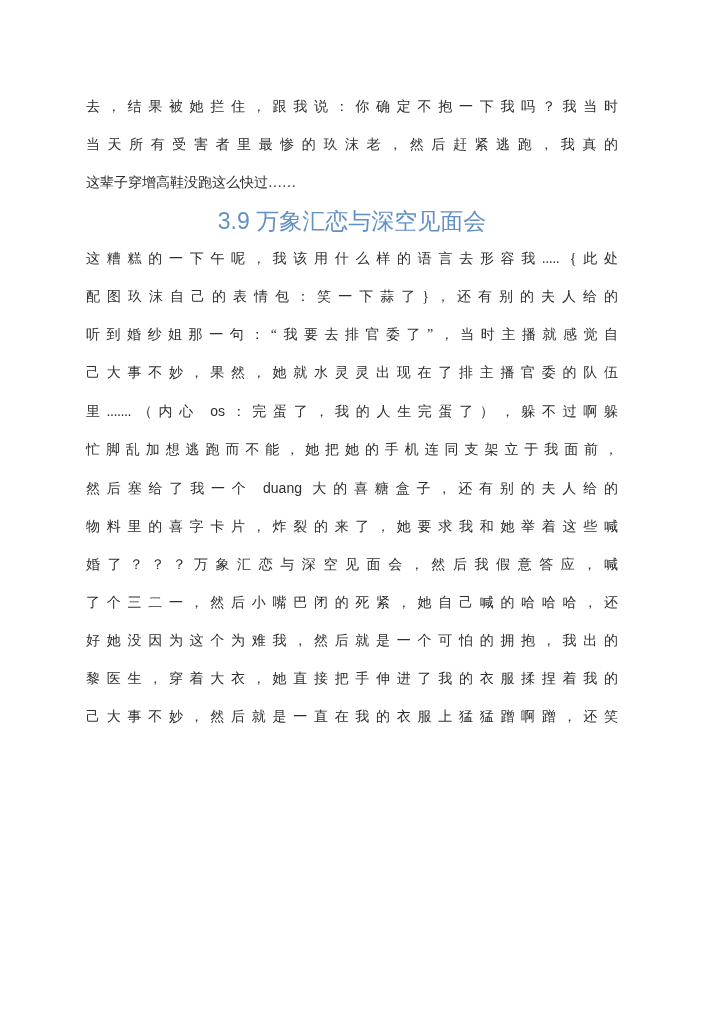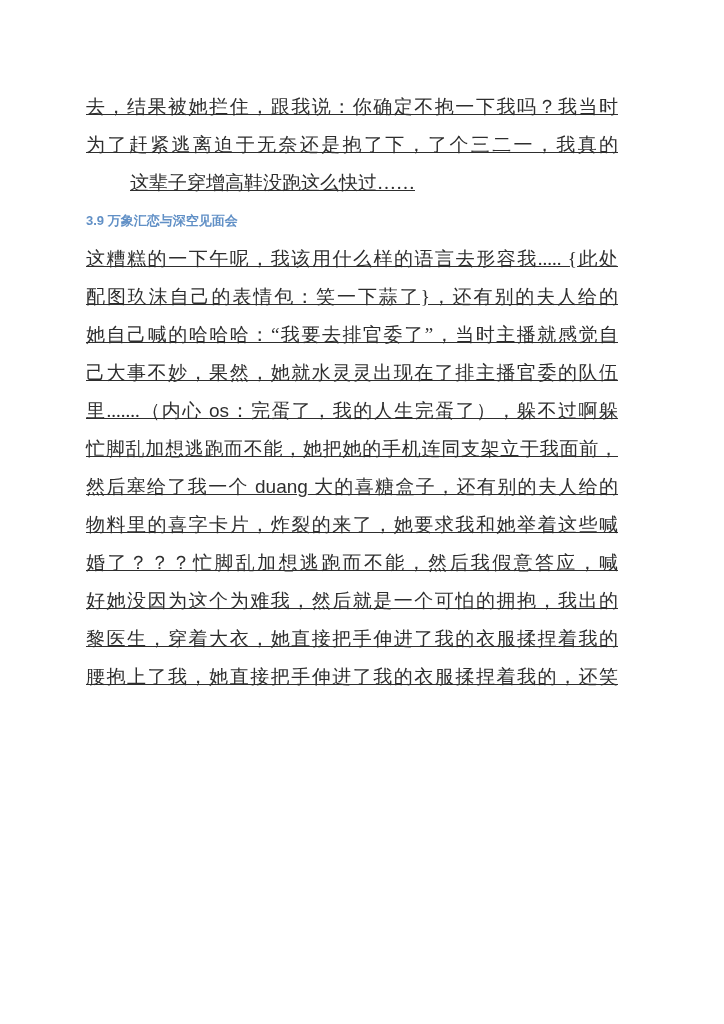--- a/index.html
+++ b/index.html
@@ -17,62 +17,61 @@
     background: var(--page-bg, #ffffff);
   }
   .doc {
     position: absolute;
     left: 86px;
     top: 88px;
     width: 532px;
   }
   .line {
     font-family: "Liberation Serif", "DejaVu Serif", serif;
-    font-size: 19px;
+    font-size: 14px;
     line-height: 38px;
     color: var(--text-color, #2e2e2e);
     text-align: justify;
     text-align-last: justify;
     white-space: normal;
-    text-decoration: underline;
   }
   .line.lastline {
     text-align-last: left;
-    margin-left: 44px;
   }
   .line.indent {
     text-indent: 64px;
   }
   .heading {
     font-family: "Liberation Sans", "DejaVu Sans", sans-serif;
-    font-size: 13px;
+    font-size: 23px;
     line-height: 38px;
-    font-weight: 700;
+    font-weight: 400;
     color: var(--heading-color, #6190c6);
-    text-align: left;
+    text-align: center;
   }
   .latin {
     font-family: "Liberation Sans", "DejaVu Sans", sans-serif;
   }
 </style>
 </head>
 <body>
 
 <div class="page">
   <div class="doc" id="doc-content">
       <div class="line">去，结果被她拦住，跟我说：你确定不抱一下我吗？我当时</div>
-      <div class="line">为了赶紧逃离迫于无奈还是抱了下，了个三二一，我真的</div>
+      <div class="line">当天所有受害者里最惨的玖沫老，然后赶紧逃跑，我真的</div>
       <div class="line lastline">这辈子穿增高鞋没跑这么快过……</div>
       <div class="heading"><span class="latin">3.9</span> 万象汇恋与深空见面会</div>
       <div class="line">这糟糕的一下午呢，我该用什么样的语言去形容我..... {此处</div>
       <div class="line">配图玖沫自己的表情包：笑一下蒜了}，还有别的夫人给的</div>
-      <div class="line">她自己喊的哈哈哈：“我要去排官委了”，当时主播就感觉自</div>
+      <div class="line">听到婚纱姐那一句：“我要去排官委了”，当时主播就感觉自</div>
       <div class="line">己大事不妙，果然，她就水灵灵出现在了排主播官委的队伍</div>
       <div class="line">里.......（内心 <span class="latin">os</span>：完蛋了，我的人生完蛋了），躲不过啊躲</div>
       <div class="line">忙脚乱加想逃跑而不能，她把她的手机连同支架立于我面前，</div>
       <div class="line">然后塞给了我一个 <span class="latin">duang</span> 大的喜糖盒子，还有别的夫人给的</div>
       <div class="line">物料里的喜字卡片，炸裂的来了，她要求我和她举着这些喊</div>
-      <div class="line">婚了？？？忙脚乱加想逃跑而不能，然后我假意答应，喊</div>
+      <div class="line">婚了？？？万象汇恋与深空见面会，然后我假意答应，喊</div>
+      <div class="line">了个三二一，然后小嘴巴闭的死紧，她自己喊的哈哈哈，还</div>
       <div class="line">好她没因为这个为难我，然后就是一个可怕的拥抱，我出的</div>
       <div class="line">黎医生，穿着大衣，她直接把手伸进了我的衣服揉捏着我的</div>
-      <div class="line">腰抱上了我，她直接把手伸进了我的衣服揉捏着我的，还笑</div>
+      <div class="line">己大事不妙，然后就是一直在我的衣服上猛猛蹭啊蹭，还笑</div>
     </div>
 </div>
 
 </body></html>

